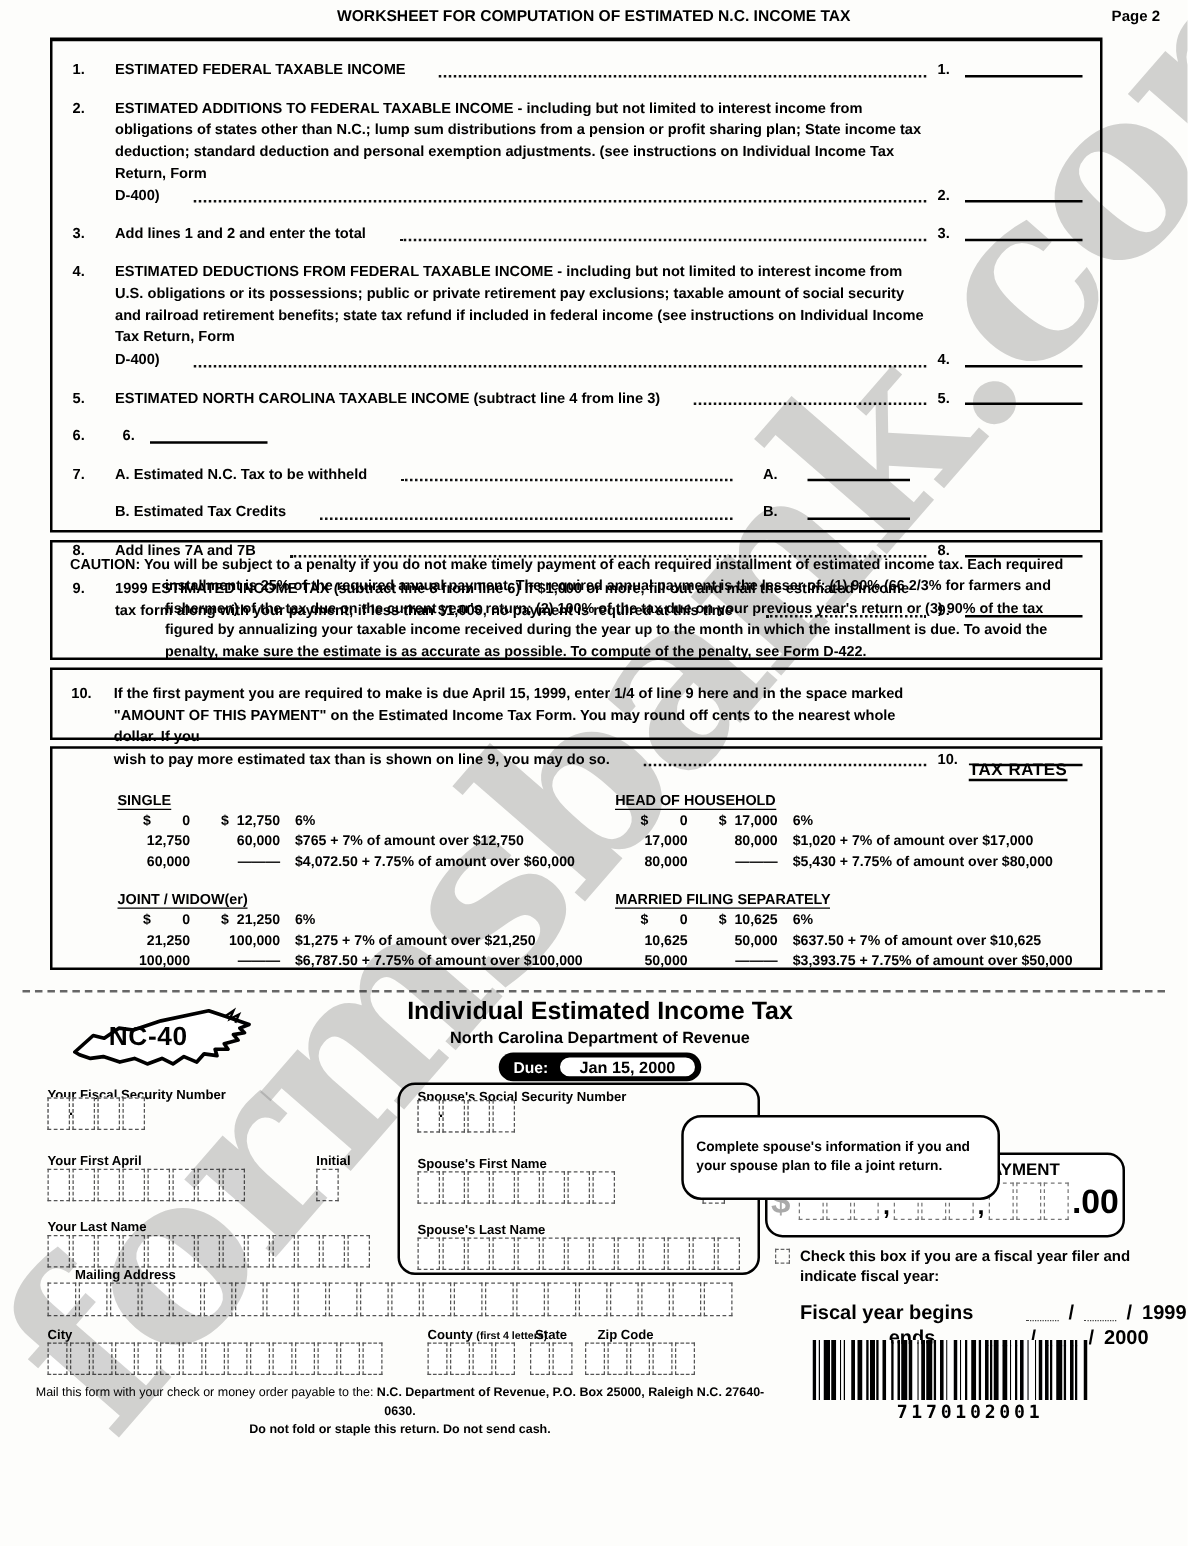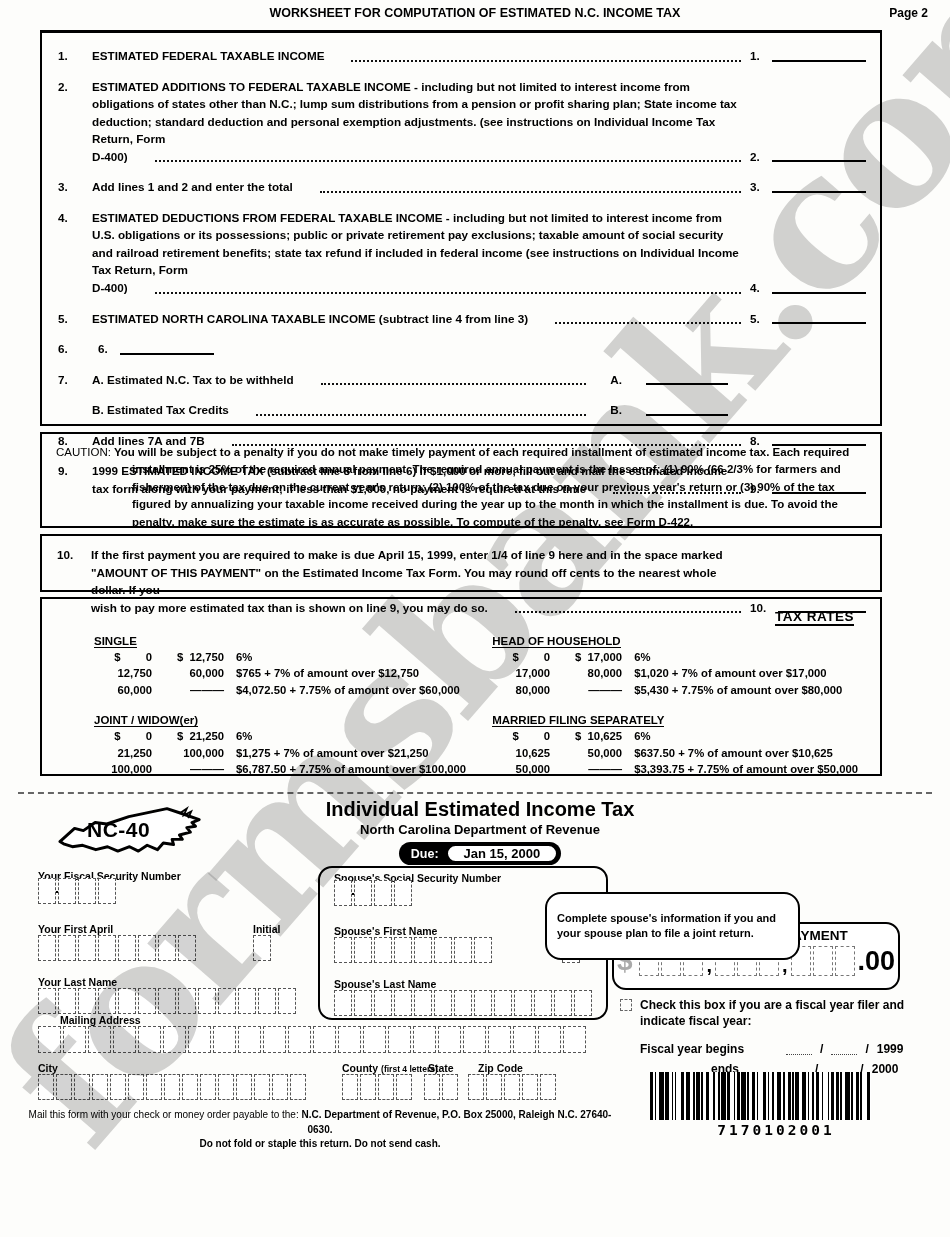--- a/index.html
+++ b/index.html
@@ -33,21 +33,21 @@
   .leader{ flex:1; border-bottom:2px dotted #111; margin:0 3px 3px 3px; min-width:20px; }
   .wanswer{ flex:none; width:116px; margin-left:6px; display:flex; align-items:flex-end; gap:12px; align-self:flex-end; }
   .rnum{ font-weight:bold; }
   .blank{ flex:1; border-bottom:2px solid #000; height:1px; margin-bottom:3px; }
   .sub7{ margin-right:138px; }
   .sub7 .ablabel{ font-weight:bold; }
   .sub7 .ablank{ display:inline-block; width:82px; border-bottom:2px solid #000; margin-bottom:3px; }
   .sub7 .leader{ margin-right:0; }
   
   .caution-text{ font-size:11.5px; font-weight:600; line-height:1.52; padding-left:76px; text-indent:-76px; }
-  .caution-label{ font-weight:normal;text-align:center; }
+  .caution-label{ font-weight:bold;text-align:center; }
   
   .rates-title{ text-align:right; margin:2px 0 6px 0; }
   .rates-title span{ font-size:13.5px; font-weight:bold; border-bottom:2px solid #000; letter-spacing:0.5px; }
   .rates-grid{ display:grid; grid-template-columns:1fr 1fr; column-gap:26px; row-gap:12px; }
   .rg-header span{ font-size:11.5px; font-weight:bold; border-bottom:1.5px solid #000; }
   .rg-row{ display:grid; grid-template-columns:58px 72px auto; font-size:11.3px; font-weight:600; line-height:1.45; }
   .rg-row .c1,.rg-row .c2{ text-align:right; white-space:pre; }
   .rg-row .c3{ padding-left:12px; white-space:nowrap; }
   
   #nc40{ position:absolute; top:792px; left:0; width:950px; height:445px; }
@@ -74,21 +74,21 @@
   .pay-title{ text-align:center; font-size:13.5px; font-weight:bold; }
   .pay-row{ display:flex; align-items:center; justify-content:center; gap:3px; margin-top:2px; }
   .pay-cur{ font-size:28px; font-weight:bold; color:#aaa; margin-right:4px; }
   .pay-group{ display:flex; gap:2px; }
   .pbox{ width:20px; height:30px; border:1.5px dashed #777; background:#fff; }
   .pay-comma{ font-size:20px; font-weight:bold; align-self:flex-end; }
   .pay-comma::before{ content:","; }
   .pay-cents{ font-size:27px; font-weight:bold; line-height:1; }
   .fiscal-check{ position:absolute; left:620px; top:206px; width:290px; display:flex; gap:8px; font-size:12px; font-weight:600; line-height:1.3; }
   .cb{ flex:none; width:12px; height:12px; border:1.5px dashed #666; margin-top:1px; }
-  .fiscal-row{ position:absolute; font-size:12px; font-weight:bold; display:flex; align-items:center; gap:8px; }
+  .fiscal-row{ position:absolute; font-size:16px; font-weight:bold; display:flex; align-items:center; gap:8px; }
   .fblank{ display:inline-block; width:26px; border-bottom:1.5px dotted #444; height:12px; }
   .fslash{ font-weight:bold; }
   .barcode{ position:absolute; left:650px; top:280px; width:252px; height:48px; font-size:0; white-space:nowrap; overflow:hidden; }
   .barcode-num{ position:absolute; left:650px; top:330px; width:252px; text-align:center; font-size:14.5px; font-weight:bold; letter-spacing:3px; font-family:"DejaVu Sans Mono", monospace; }
   .mail-footer{ position:absolute; left:28px; top:316px; width:584px; text-align:center; font-size:10px; line-height:1.45; }
   .mail-footer b{ font-weight:bold; }
 </style>
 </head>
 <body>
 

